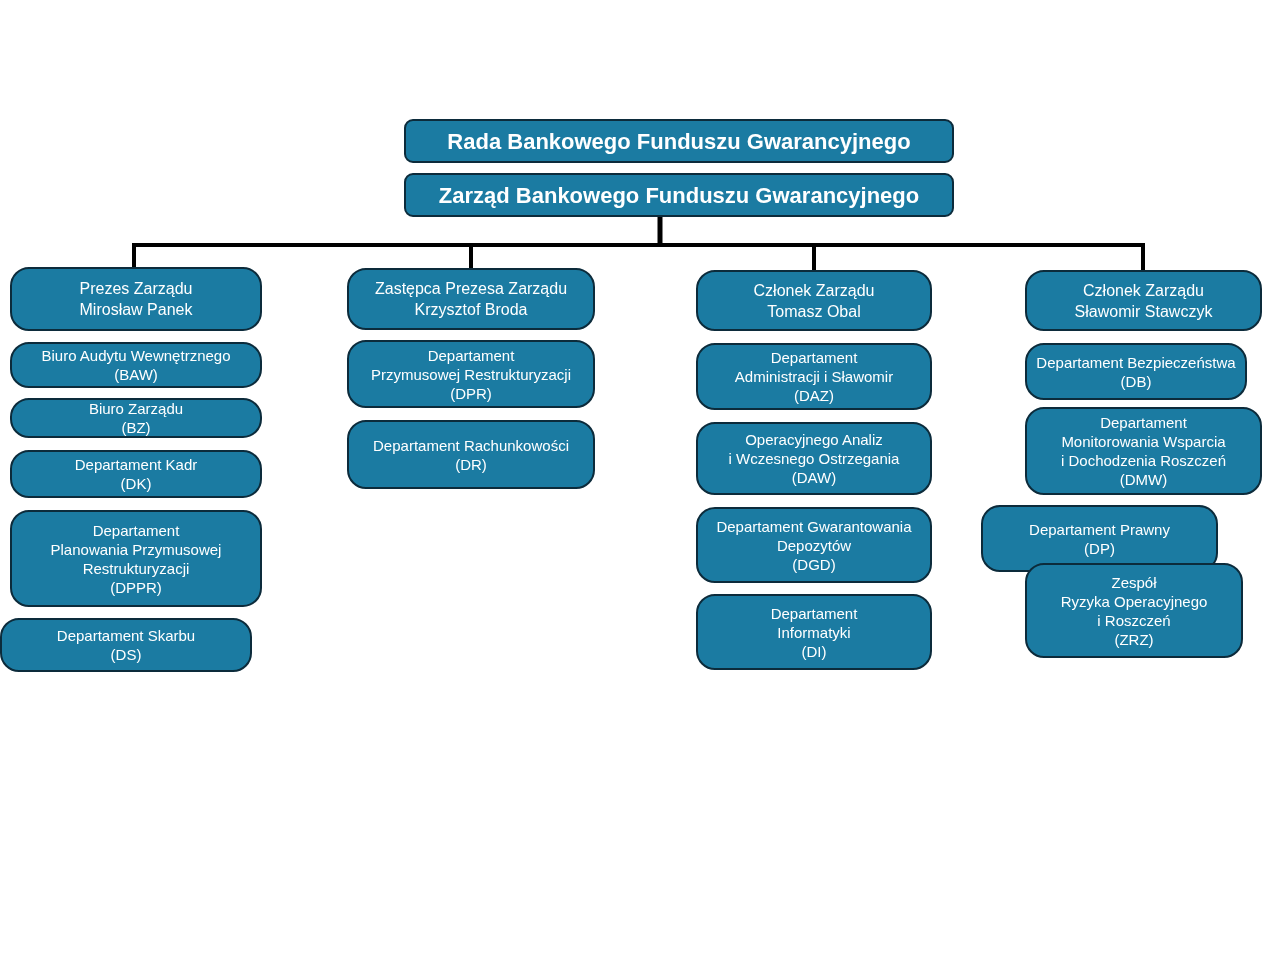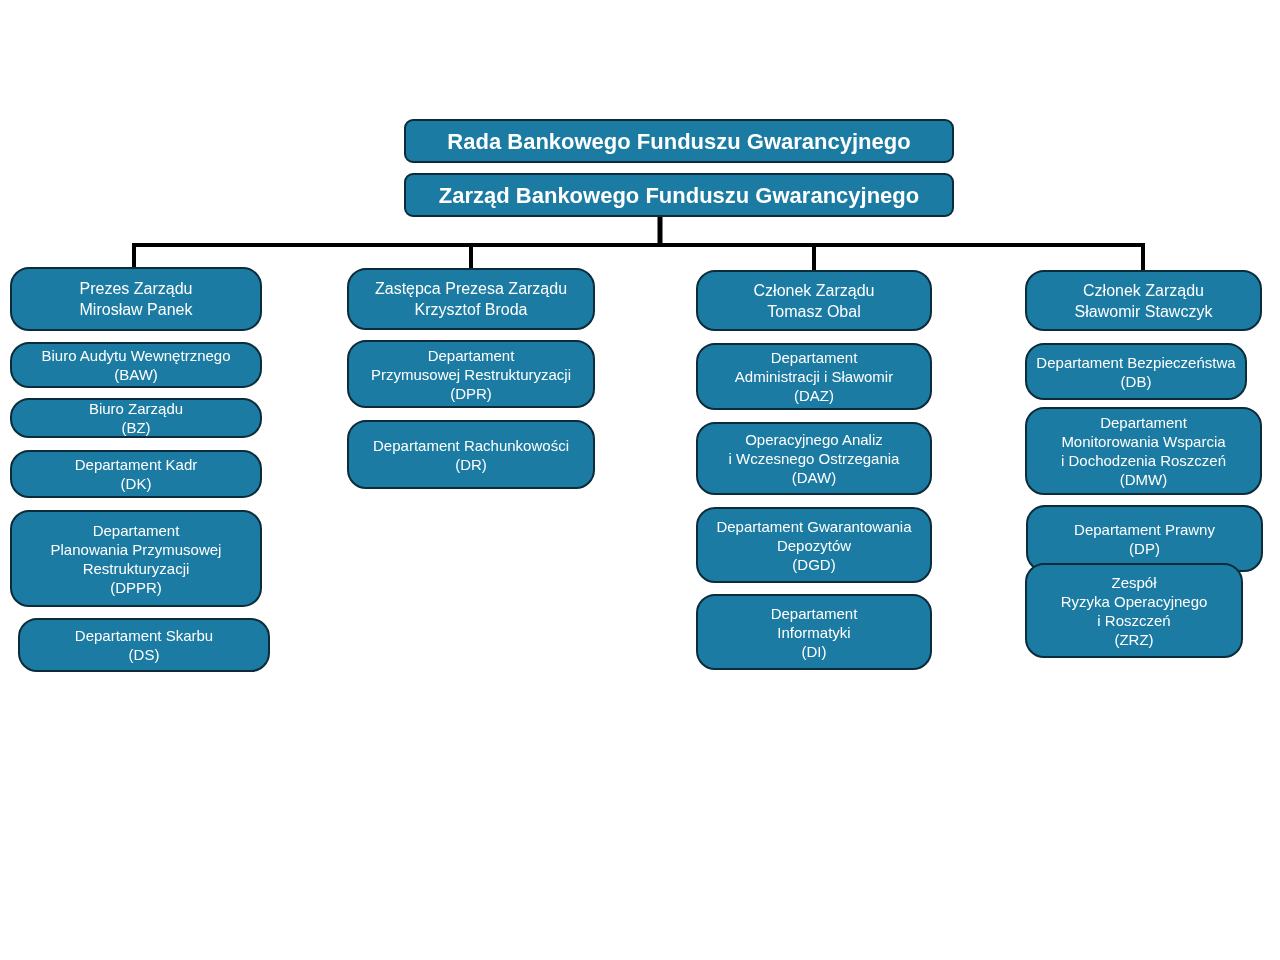--- a/index.html
+++ b/index.html
@@ -83,21 +83,21 @@
   <div class="box" style="left:10px;top:450px;width:252px;height:48px">
     <div class="ln">Departament Kadr</div>
     <div class="ln">(DK)</div>
   </div>
   <div class="box" style="left:10px;top:510px;width:252px;height:97px">
     <div class="ln">Departament</div>
     <div class="ln">Planowania Przymusowej</div>
     <div class="ln">Restrukturyzacji</div>
     <div class="ln">(DPPR)</div>
   </div>
-  <div class="box" style="left:18px;top:618px;width:252px;height:54px">
+  <div class="box" style="left:0;top:618px;width:252px;height:54px">
     <div class="ln">Departament Skarbu</div>
     <div class="ln">(DS)</div>
   </div>
 
   <div class="box head" style="left:347px;top:268px;width:248px;height:62px">
     <div class="ln">Zastępca Prezesa Zarządu</div>
     <div class="ln b">Krzysztof Broda</div>
   </div>
   <div class="box" style="left:347px;top:340px;width:248px;height:68px">
     <div class="ln">Departament</div>
@@ -141,21 +141,21 @@
   <div class="box" style="left:1025px;top:343px;width:222px;height:57px">
     <div class="ln b">Departament Bezpieczeństwa</div>
     <div class="ln">(DB)</div>
   </div>
   <div class="box" style="left:1025px;top:407px;width:237px;height:88px">
     <div class="ln">Departament</div>
     <div class="ln">Monitorowania Wsparcia</div>
     <div class="ln b">i Dochodzenia Roszczeń</div>
     <div class="ln">(DMW)</div>
   </div>
-  <div class="box" style="left:1026px;top:505px;width:237px;height:67px">
+  <div class="box" style="left:981px;top:505px;width:237px;height:67px">
     <div class="ln">Departament Prawny</div>
     <div class="ln">(DP)</div>
   </div>
   <div class="box" style="left:1025px;top:563px;width:218px;height:95px">
     <div class="ln b">Zespół</div>
     <div class="ln">Ryzyka Operacyjnego</div>
     <div class="ln b">i Roszczeń</div>
     <div class="ln">(ZRZ)</div>
   </div>
 

